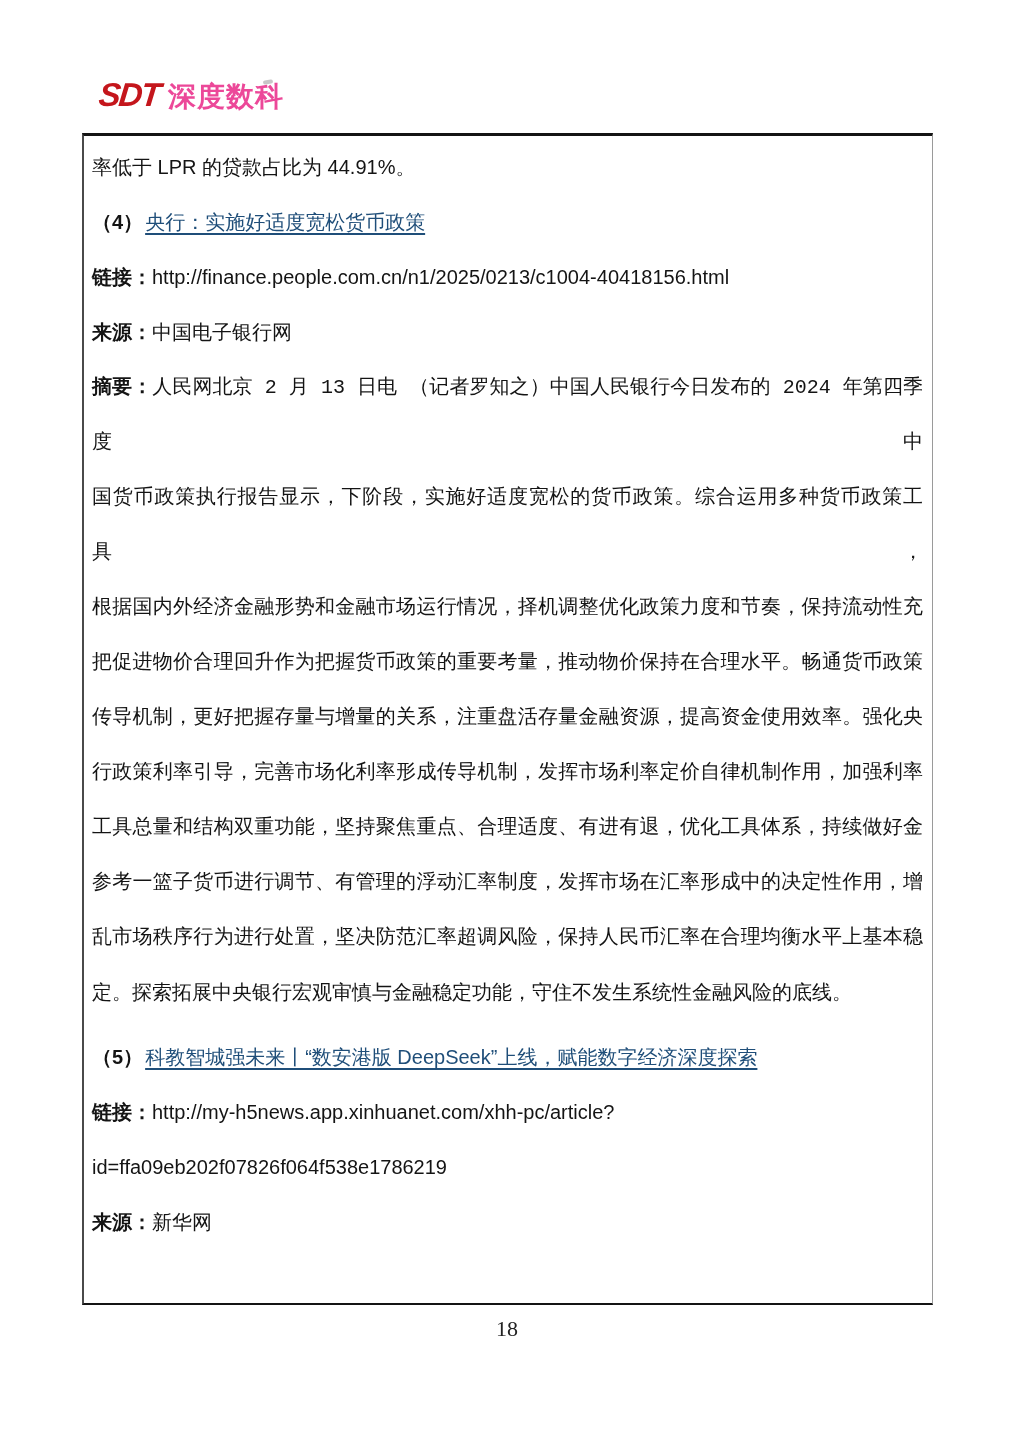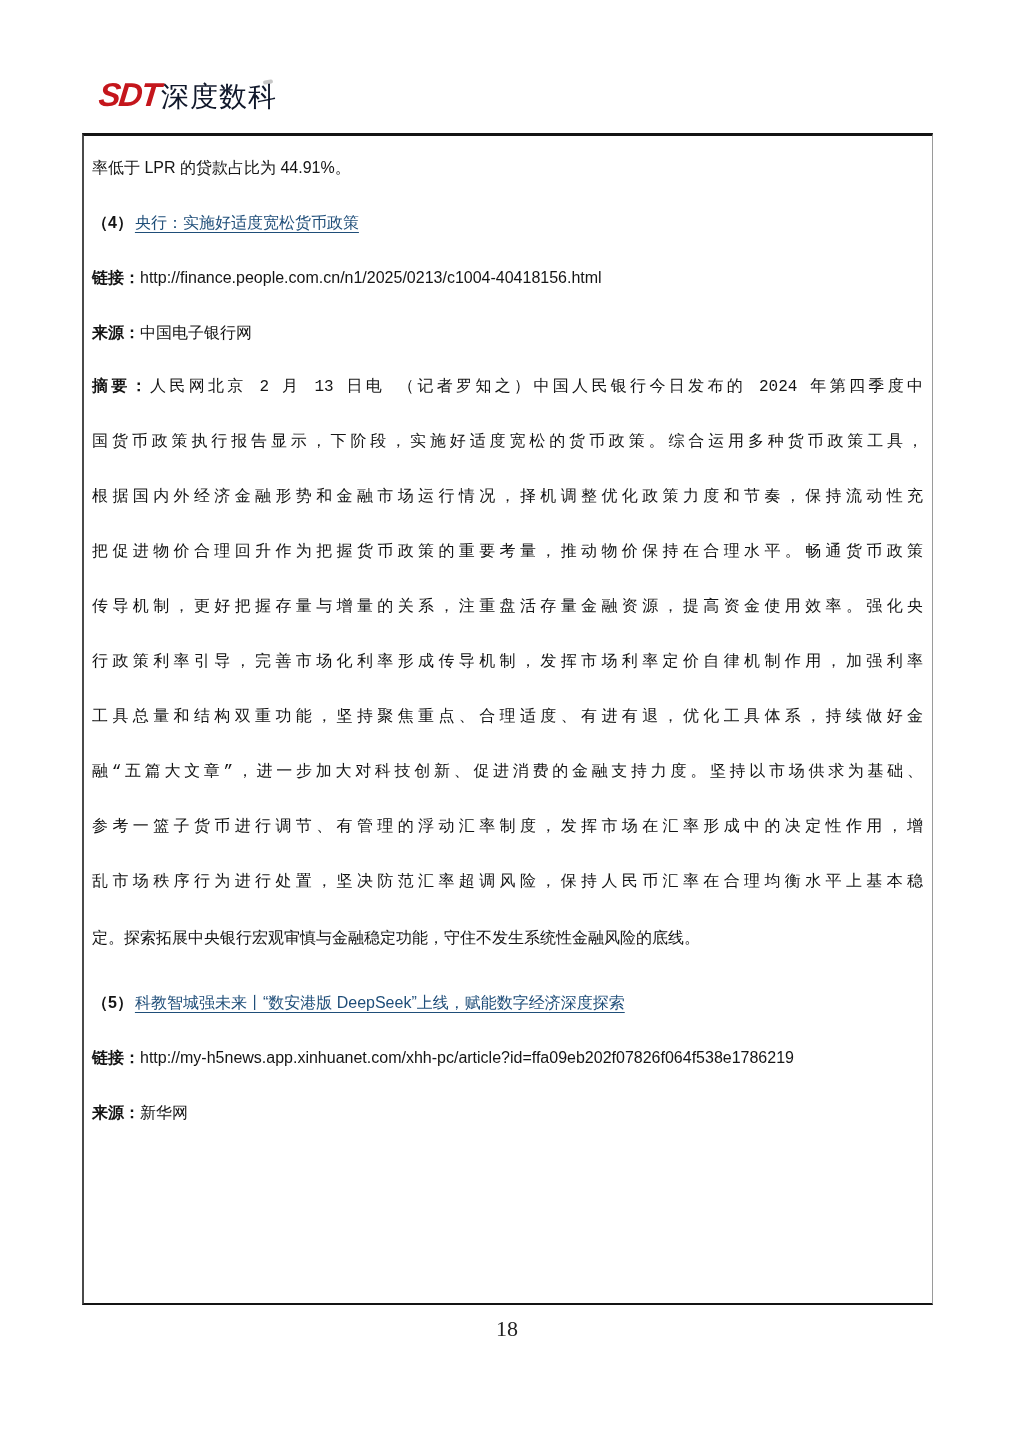--- a/index.html
+++ b/index.html
@@ -16,23 +16,23 @@
   .logo { position:absolute; left:99px; top:76px; white-space:nowrap; }
   .logo .mark {
     display:inline-block;
     font-size:33px; font-weight:bold; font-style:italic;
     letter-spacing:-2px;
     color:#c4161c;
     transform:skewX(-6deg);
   }
   .logo .name {
     display:inline-block;
-    font-size:28px; font-weight:normal;
-    color:#0f172a;
-    margin-left:2px;
+    font-size:28px; font-weight:bold;
+    color:#ec4899;
+    margin-left:9px;
     letter-spacing:1px;
   }
   .tm-mark {
     position:absolute; left:263px; top:80px;
     width:10px; height:4px; border-radius:2px;
     background:#bdbdbd; opacity:.85;
     transform:rotate(-10deg);
   }
 
   
@@ -42,21 +42,21 @@
     width:851px; height:1172px;
     box-sizing:border-box;
     border-top:3px solid #141414;
     border-left:2px solid #4a4a4a;
     border-right:1px solid #9a9a9a;
     border-bottom:2px solid #141414;
     padding:4px 9px 0 8px;
     background:#ffffff;
   }
 
-  .para { font-size:16px; line-height:55px; margin:0; }
+  .para { font-size:20px; line-height:55px; margin:0; }
   .b    { font-weight:bold; }
   .jl   { text-align:justify; text-align-last:justify;font-family:Liberation Mono, monospace; }
   .link {
     color:#1f4e79;
     font-weight:normal;
     text-decoration:underline;
     text-decoration-color:#1f4e79;
     text-underline-offset:4px;
     cursor:pointer;
   }
@@ -98,21 +98,20 @@
     </div>
 
     <div>
       <div class="para jl"><span class="b">摘要：</span><span>人民网北京 2 月 13 日电 （记者罗知之）中国人民银行今日发布的 2024 年第四季度中</span></div>
       <div class="para jl">国货币政策执行报告显示，下阶段，实施好适度宽松的货币政策。综合运用多种货币政策工具，</div>
       <div class="para jl">根据国内外经济金融形势和金融市场运行情况，择机调整优化政策力度和节奏，保持流动性充</div>
       <div class="para jl">把促进物价合理回升作为把握货币政策的重要考量，推动物价保持在合理水平。畅通货币政策</div>
       <div class="para jl">传导机制，更好把握存量与增量的关系，注重盘活存量金融资源，提高资金使用效率。强化央</div>
       <div class="para jl">行政策利率引导，完善市场化利率形成传导机制，发挥市场利率定价自律机制作用，加强利率</div>
       <div class="para jl">工具总量和结构双重功能，坚持聚焦重点、合理适度、有进有退，优化工具体系，持续做好金</div>
-      <div class="para jl">融“五篇大文章”，进一步加大对科技创新、促进消费的金融支持力度。坚持以市场供求为基础、</div>
       <div class="para jl">参考一篮子货币进行调节、有管理的浮动汇率制度，发挥市场在汇率形成中的决定性作用，增</div>
       <div class="para jl">乱市场秩序行为进行处置，坚决防范汇率超调风险，保持人民币汇率在合理均衡水平上基本稳</div>
       <div class="para">定。探索拓展中央银行宏观审慎与金融稳定功能，守住不发生系统性金融风险的底线。</div>
     </div>
 
     <div class="para h5gap">
       <span class="b num">（5）</span><a class="link">科教智城强未来丨“数安港版 DeepSeek”上线，赋能数字经济深度探索</a>
     </div>
 
     <div class="para">

